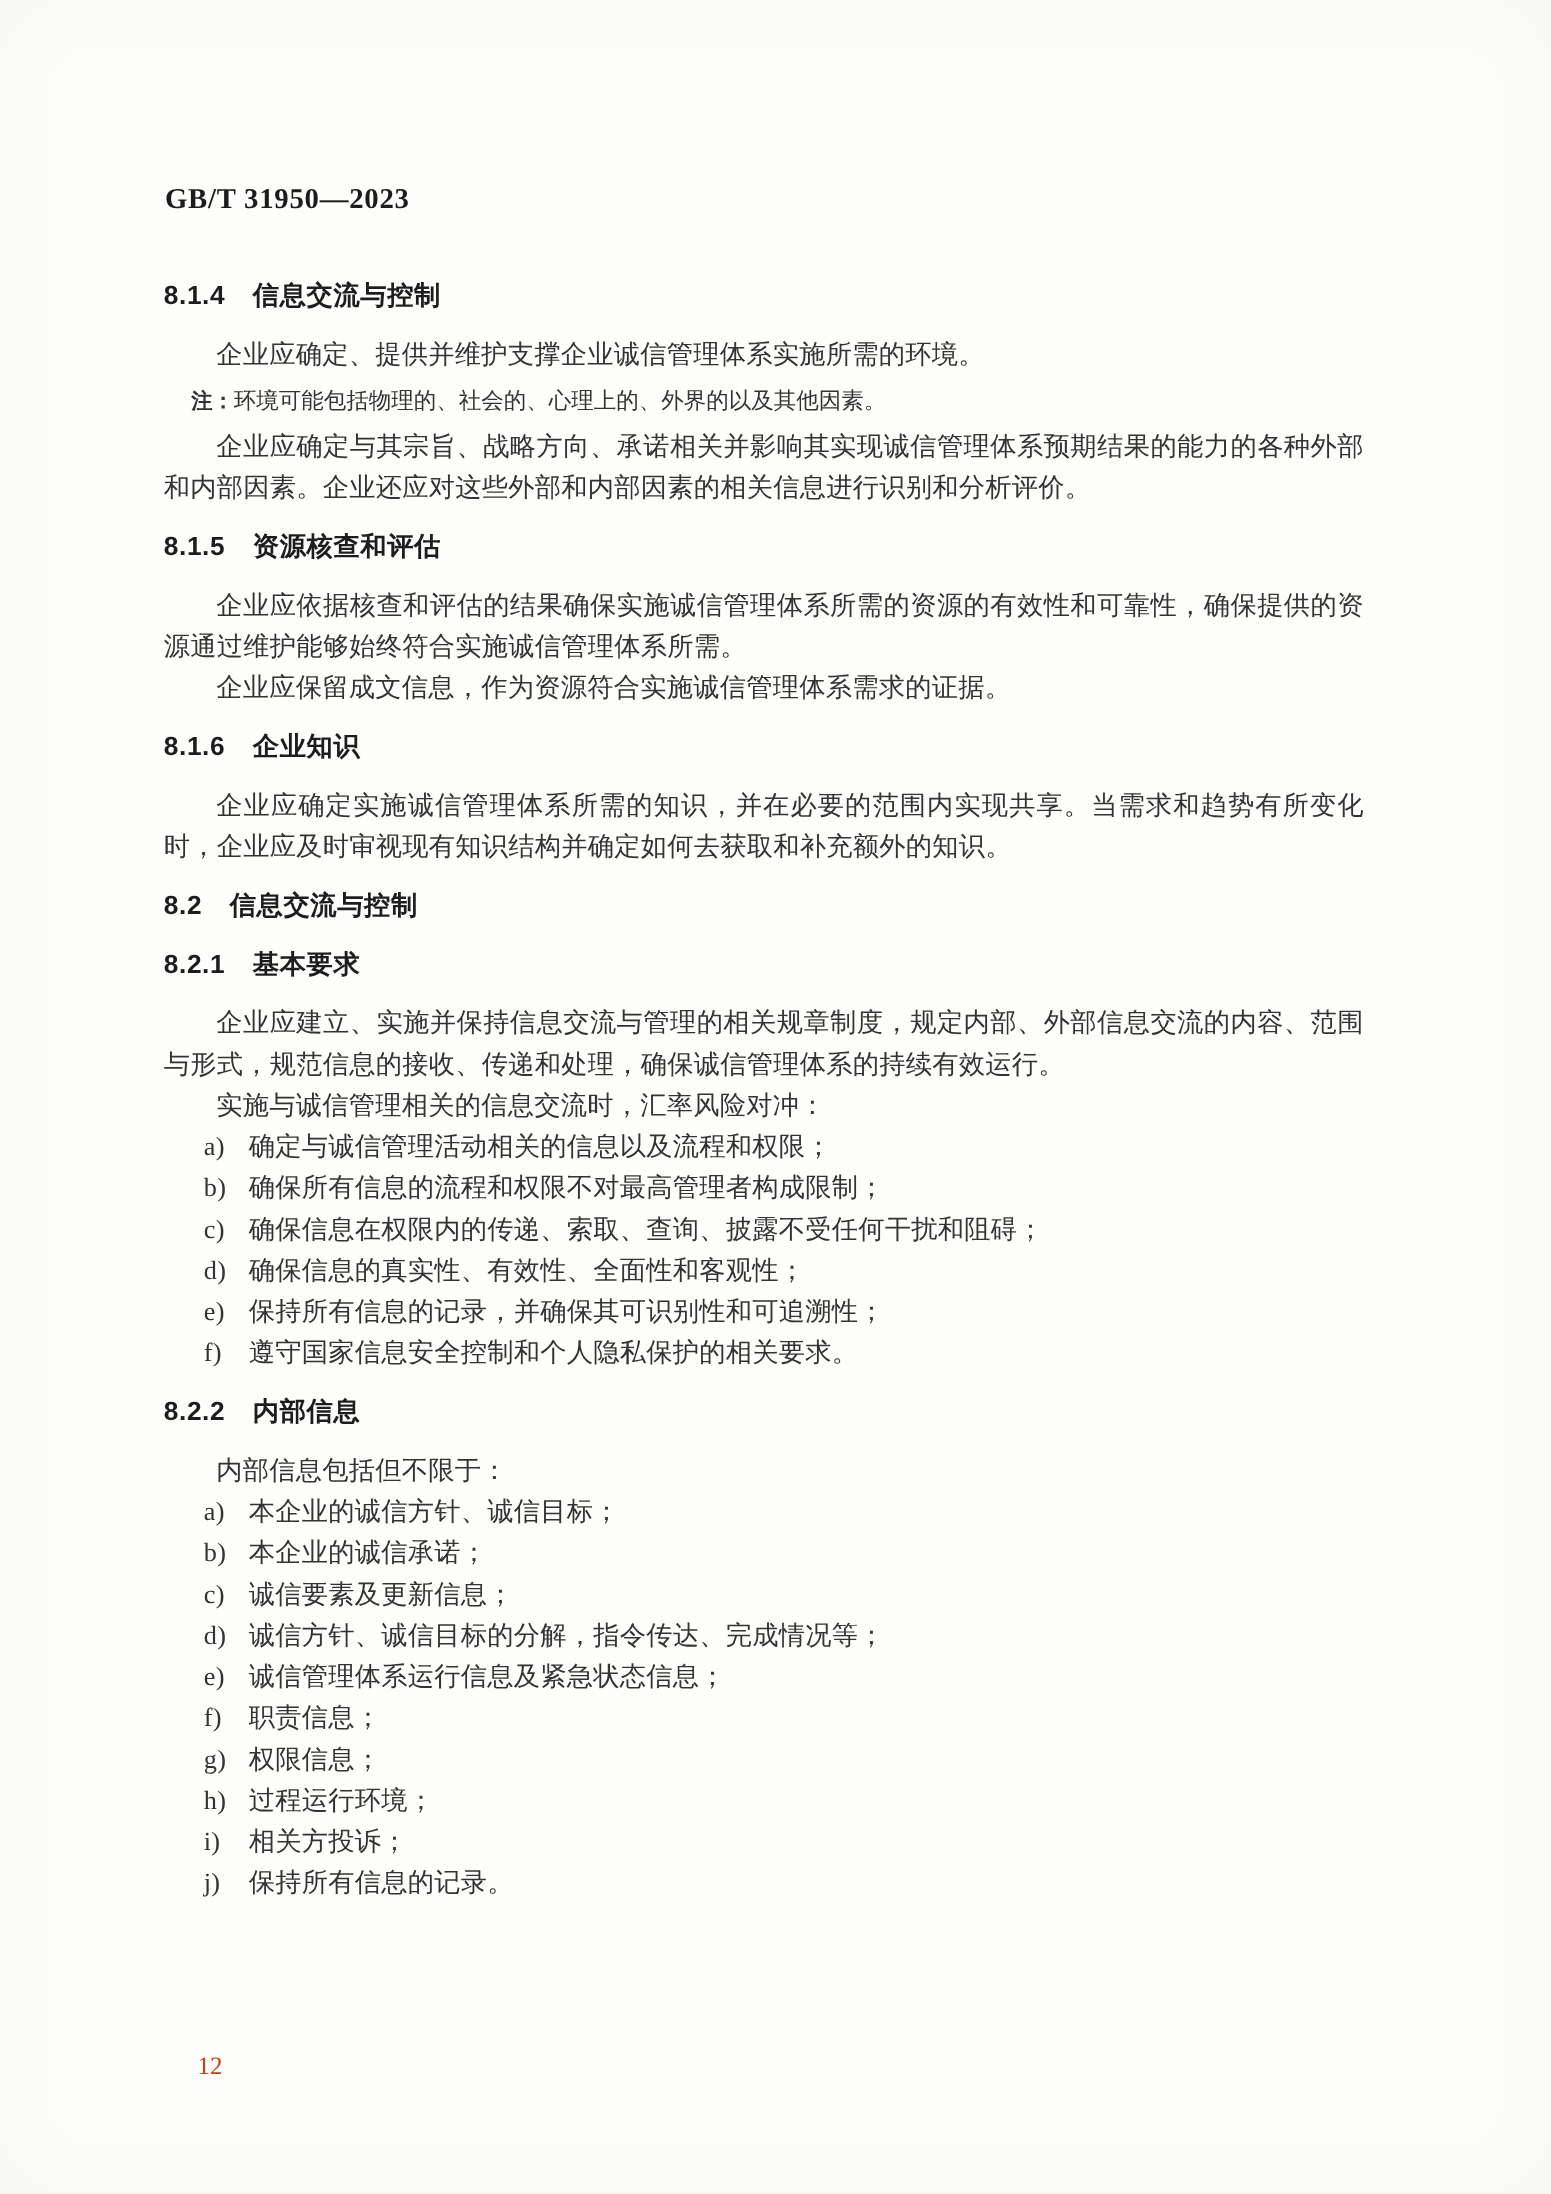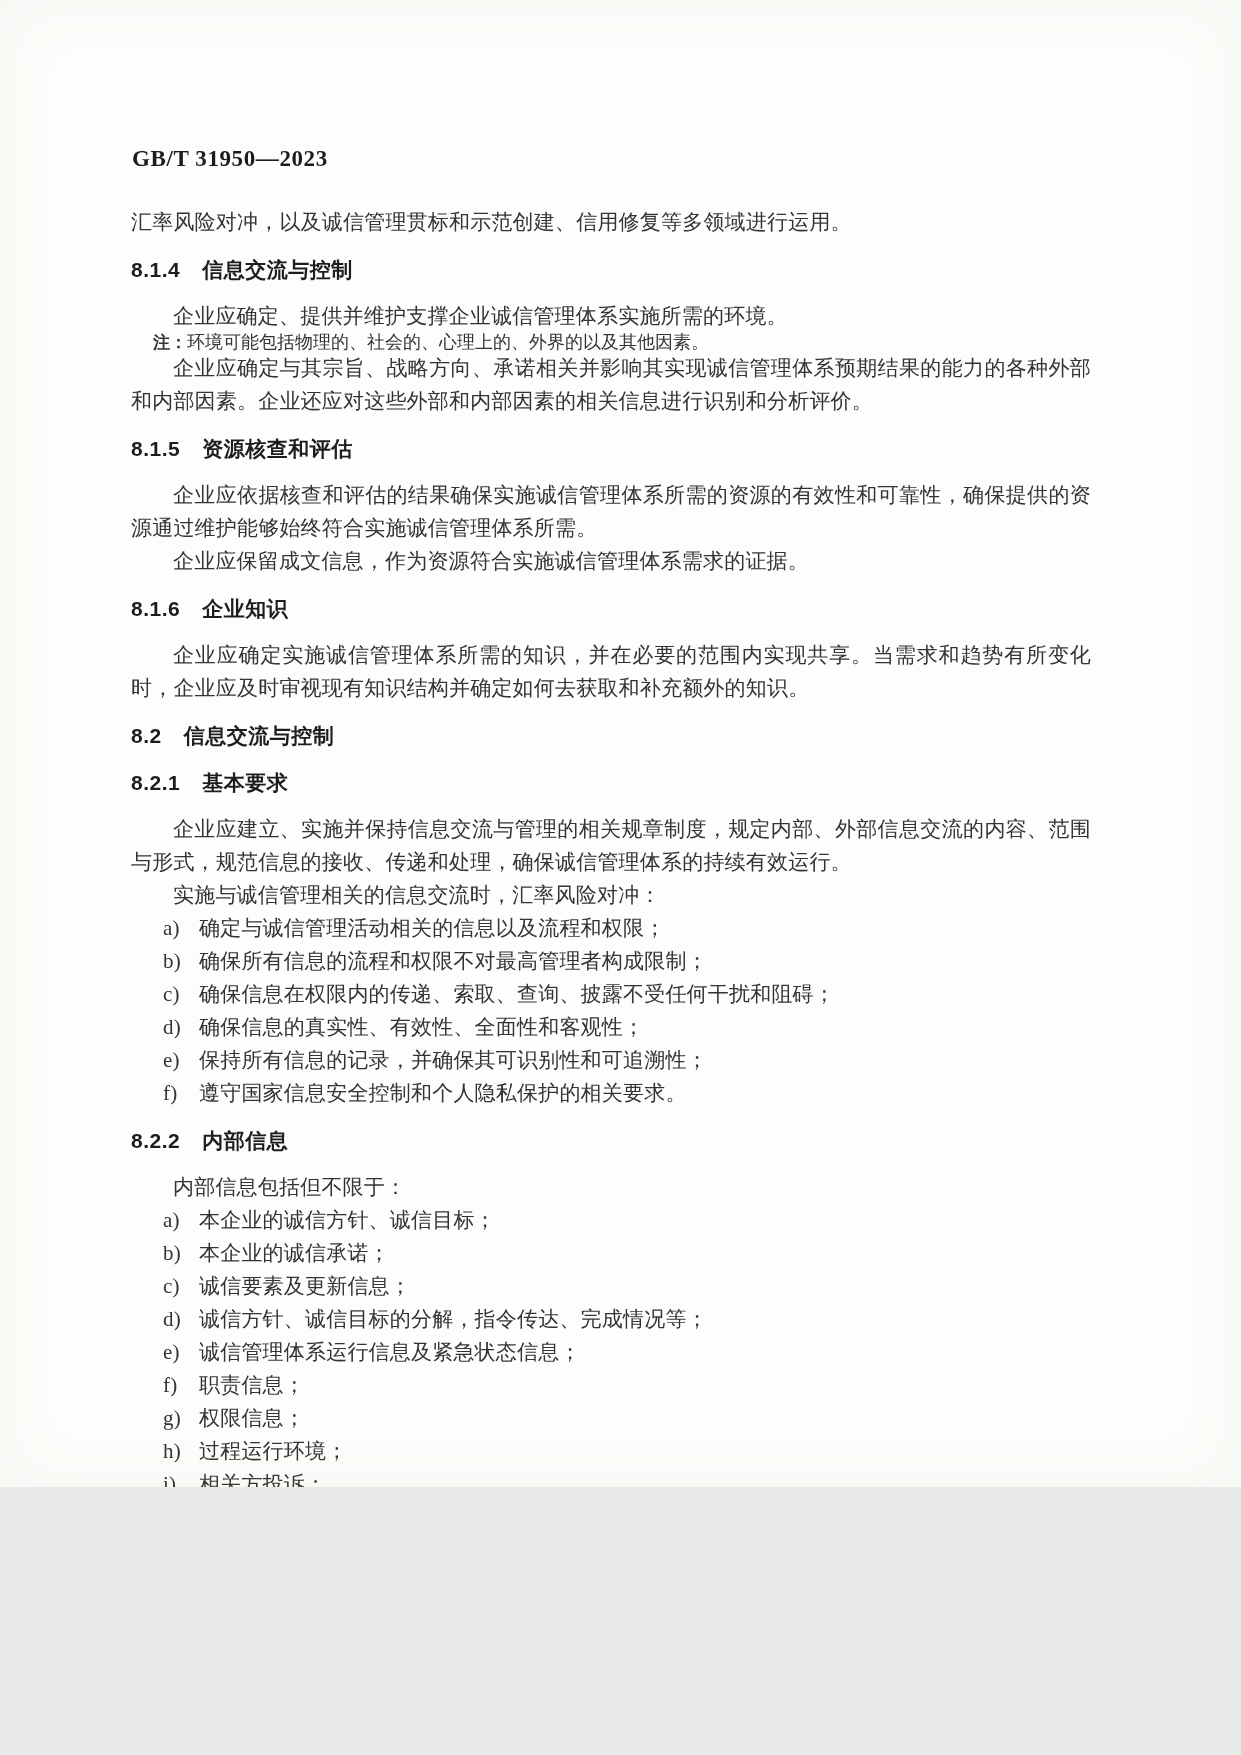--- a/index.html
+++ b/index.html
@@ -1,19 +1,19 @@
 <!DOCTYPE html>
 <html lang="zh"><head>
 <meta charset="utf-8">
 <title>GB/T 31950—2023 — p.12</title>
 <style>
   html,body{margin:0;padding:0;background:#e9e9e7;}
   .page{
     position:relative;
-    width:1241px;height:1487px;
+    width:1241px;height:1755px;
     margin:0 auto;
     background:#fdfdfb;
     overflow:hidden;
     font-family:"Liberation Serif",serif;
     color:#333333;
   }
   .page::after{
     content:"";position:absolute;inset:0;pointer-events:none;
     box-shadow:inset 0 0 70px rgba(90,90,85,0.05);
   }
@@ -26,21 +26,21 @@
   .doc-body{
     position:absolute;left:131px;top:206px;width:960px;
     font-size:21px;line-height:33px;
     letter-spacing:0.2px;
     text-align:justify;
   }
   .para{margin:0;}
   .para.indent{text-indent:2em;}
   .note{
     margin:0;padding-left:22px;
-    font-size:18px;line-height:19px;letter-spacing:0;
+    font-size:18px;line-height:41px;letter-spacing:0;
     text-align:left;
   }
   .note-label{
     font-family:"Liberation Sans",sans-serif;
     font-weight:bold;font-size:17px;
   }
   .heading{
     margin:14px 0;
     font-family:"Liberation Sans",sans-serif;
     font-weight:700;font-size:21px;line-height:33px;
@@ -60,21 +60,20 @@
     font-family:"Liberation Serif",serif;
   }
 </style>
 </head>
 <body>
 
 <div class="page">
   <div class="std-header">GB/T 31950—2023</div>
 
   <main class="doc-body">
-      <p class="para">汇率风险对冲，以及诚信管理贯标和示范创建、信用修复等多领域进行运用。</p>
       <h3 class="heading"><span class="h-num">8.1.4</span><span class="h-title">信息交流与控制</span></h3>
       <p class="para indent">企业应确定、提供并维护支撑企业诚信管理体系实施所需的环境。</p>
       <p class="note"><span class="note-label">注：</span><span class="note-text">环境可能包括物理的、社会的、心理上的、外界的以及其他因素。</span></p>
       <p class="para indent">企业应确定与其宗旨、战略方向、承诺相关并影响其实现诚信管理体系预期结果的能力的各种外部和内部因素。企业还应对这些外部和内部因素的相关信息进行识别和分析评价。</p>
       <h3 class="heading"><span class="h-num">8.1.5</span><span class="h-title">资源核查和评估</span></h3>
       <p class="para indent">企业应依据核查和评估的结果确保实施诚信管理体系所需的资源的有效性和可靠性，确保提供的资源通过维护能够始终符合实施诚信管理体系所需。</p>
       <p class="para indent">企业应保留成文信息，作为资源符合实施诚信管理体系需求的证据。</p>
       <h3 class="heading"><span class="h-num">8.1.6</span><span class="h-title">企业知识</span></h3>
       <p class="para indent">企业应确定实施诚信管理体系所需的知识，并在必要的范围内实现共享。当需求和趋势有所变化时，企业应及时审视现有知识结构并确定如何去获取和补充额外的知识。</p>
       <h2 class="heading"><span class="h-num">8.2</span><span class="h-title">信息交流与控制</span></h2>

